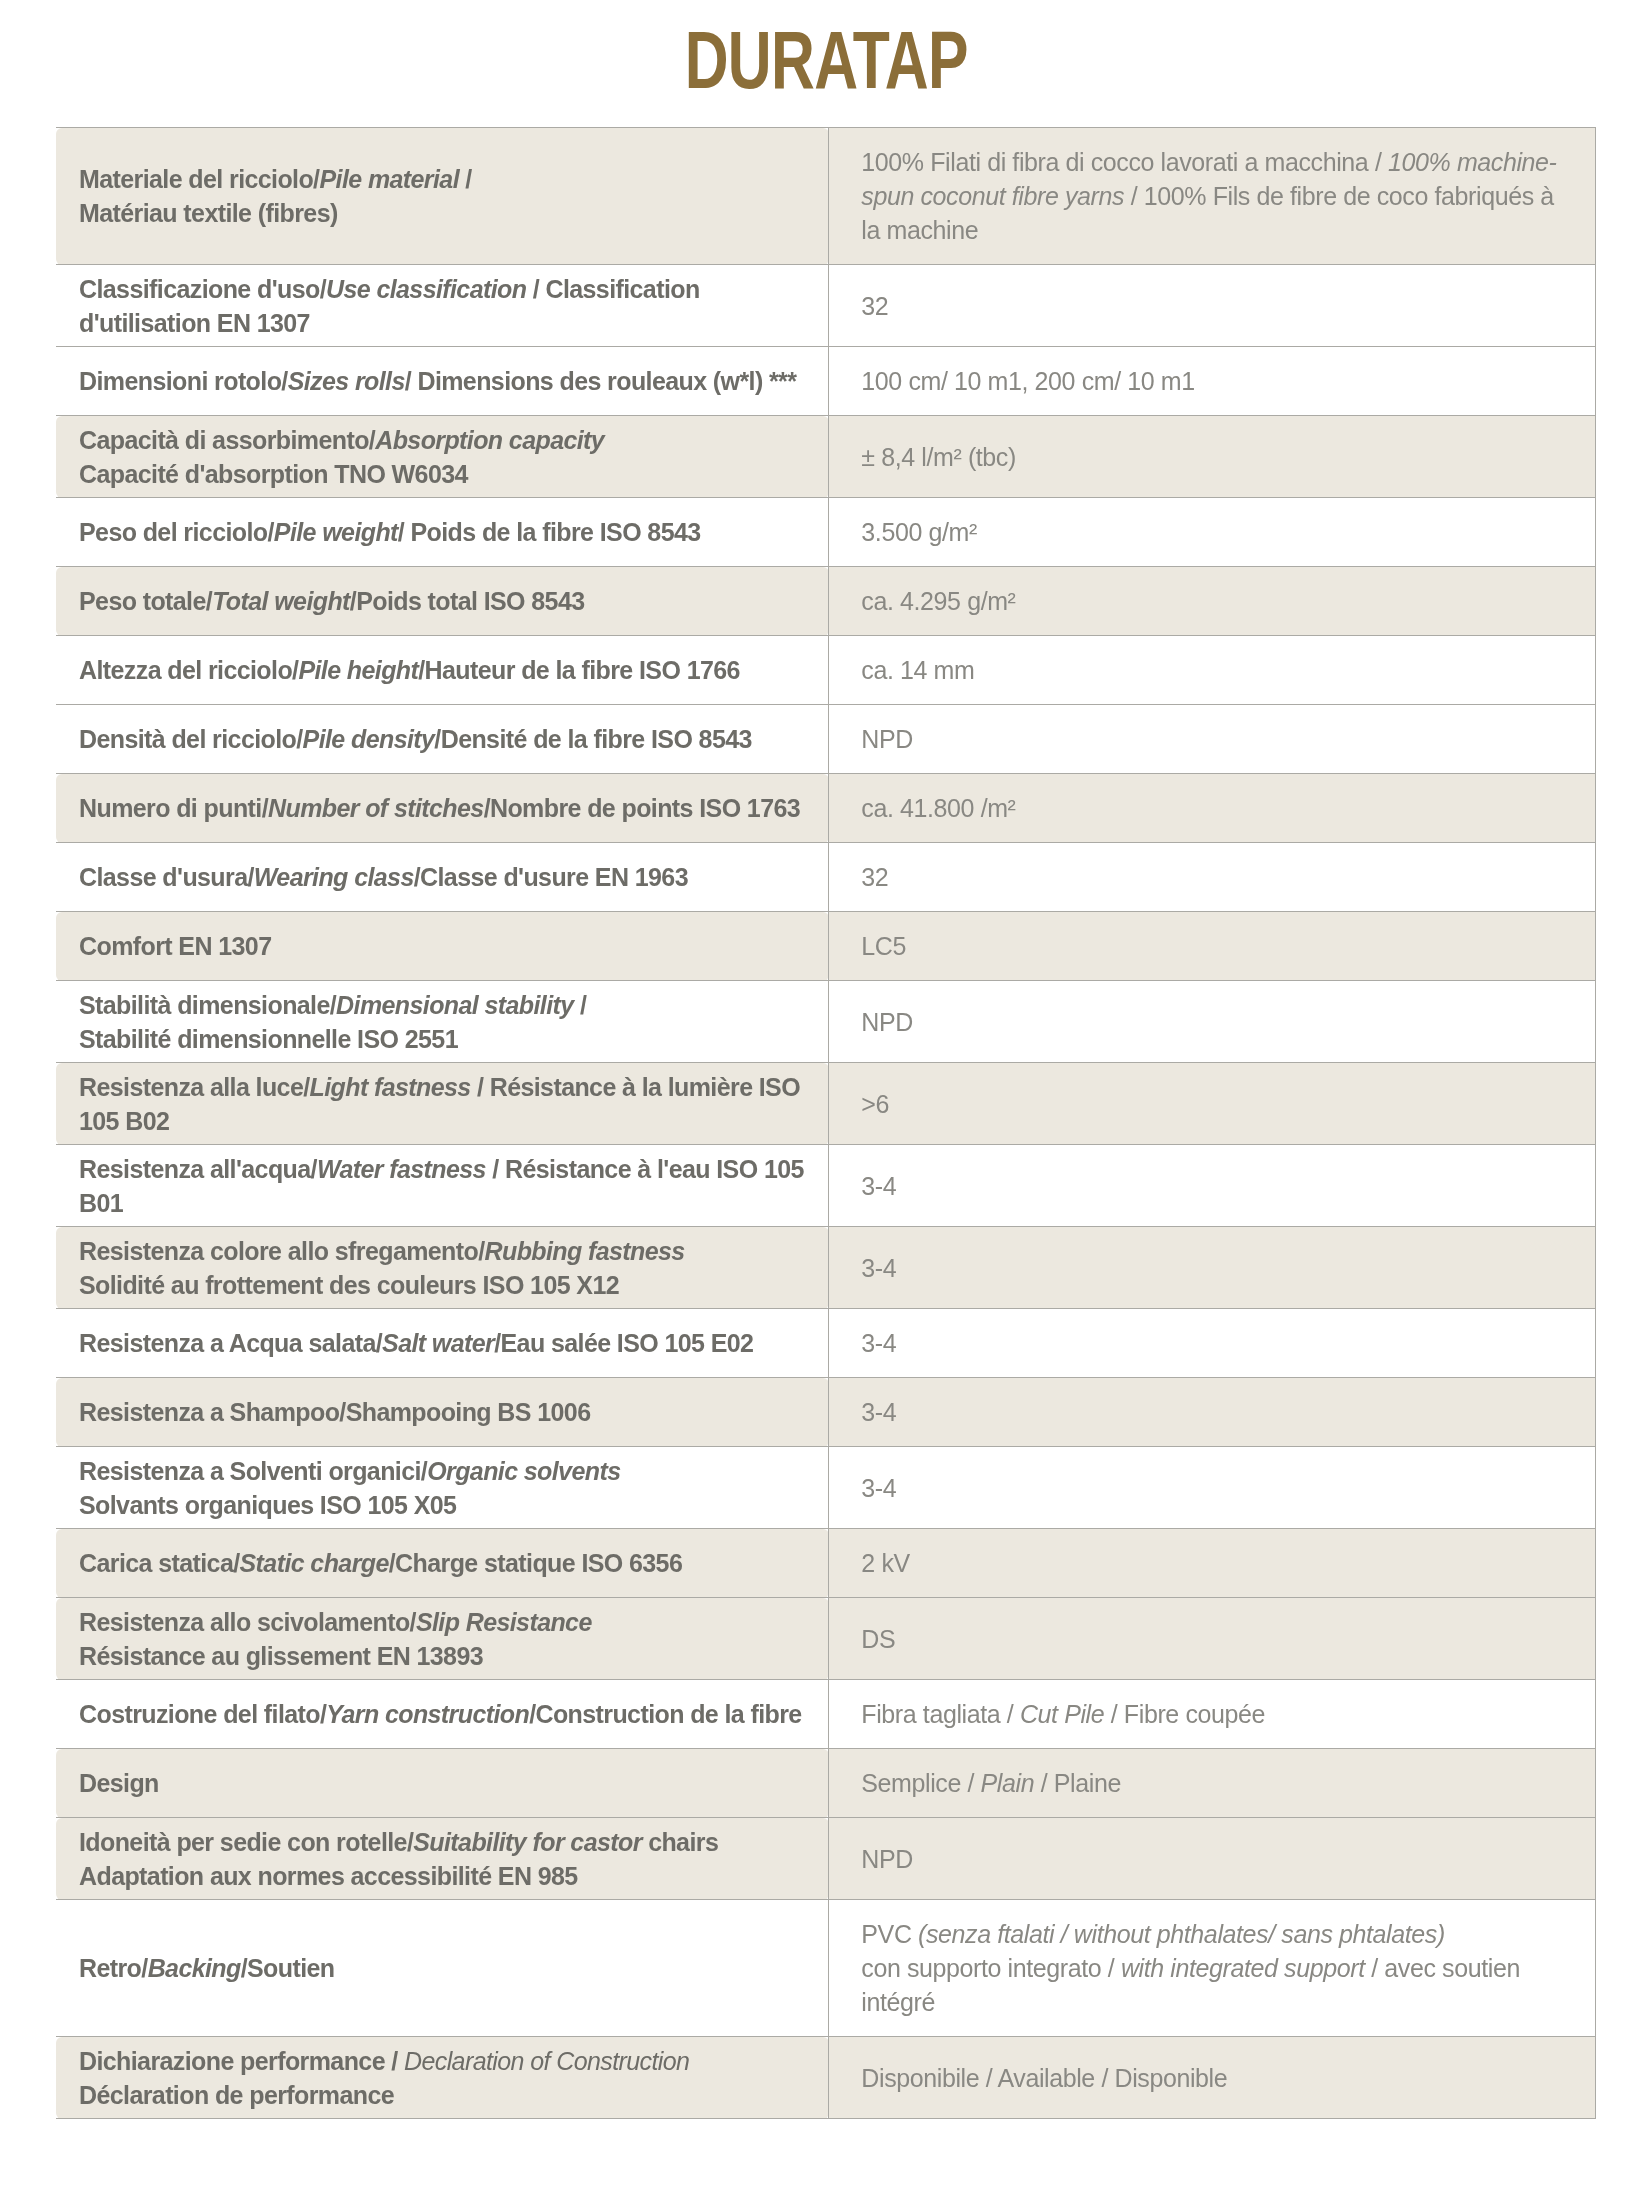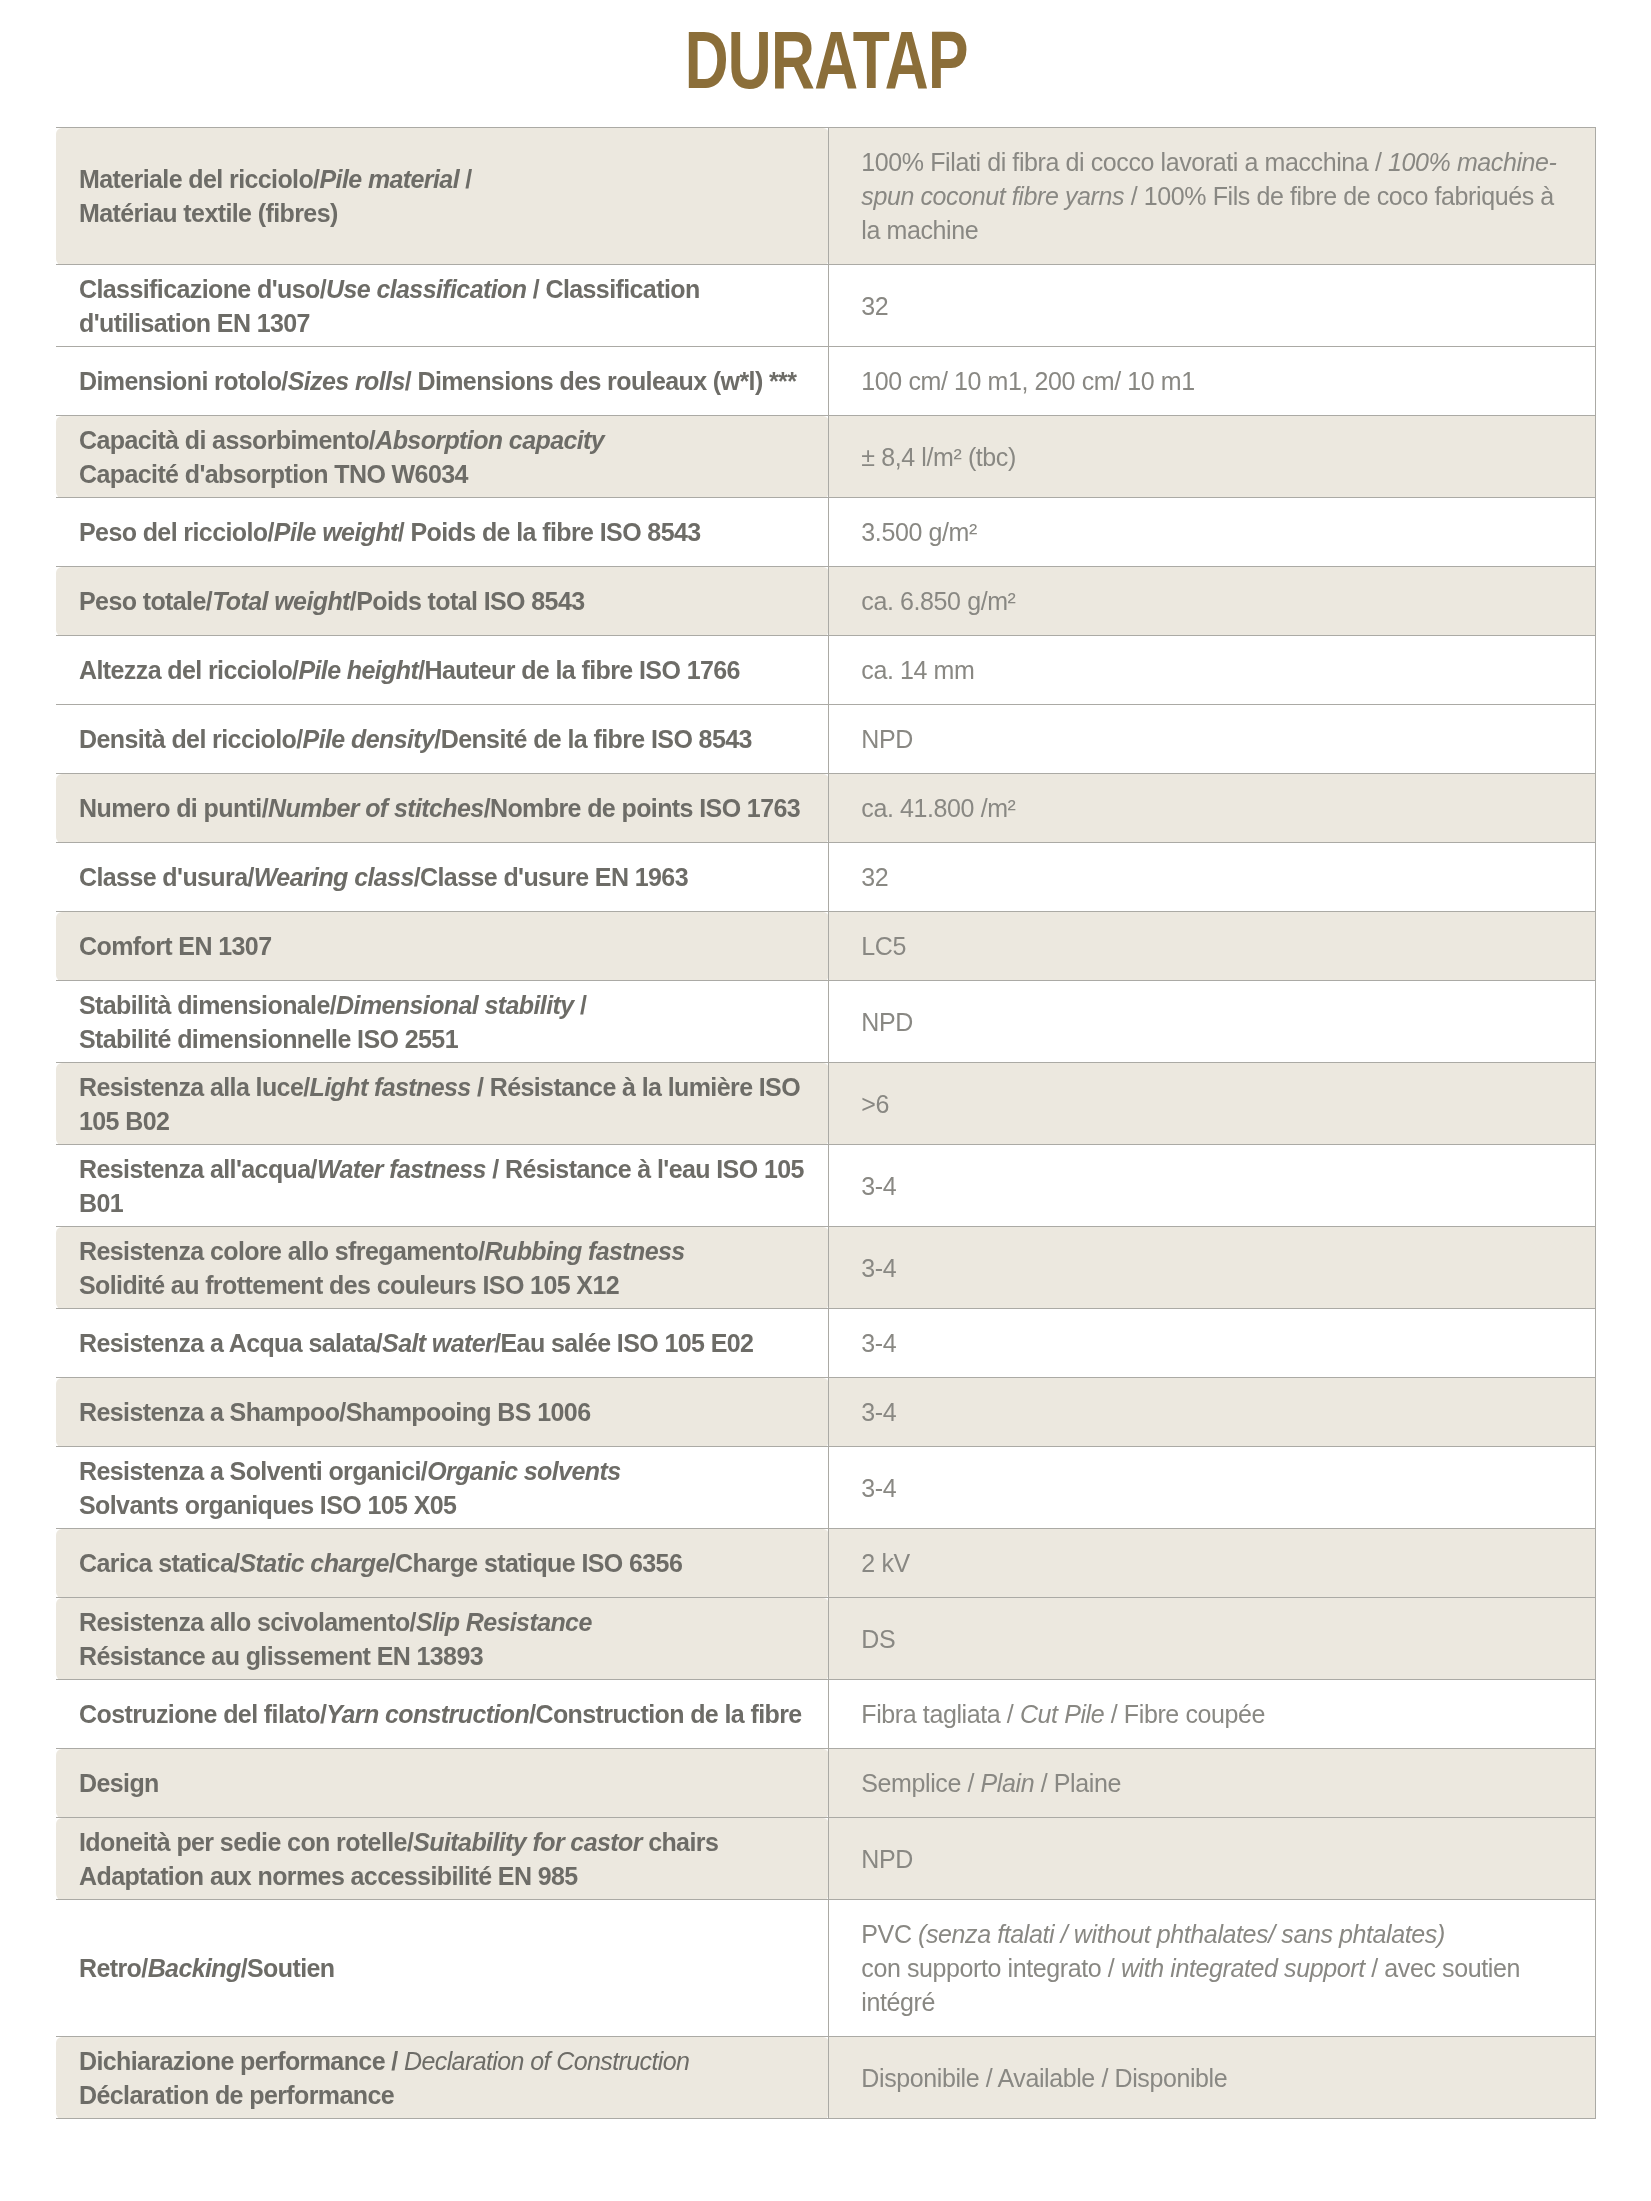--- a/index.html
+++ b/index.html
@@ -102,21 +102,21 @@
           <td class="label-cell"><span>Capacità di assorbimento/</span><span class="it">Absorption capacity</span><span>
 Capacité d'absorption TNO W6034</span></td>
           <td class="value-cell"><span>± 8,4 l/m² (tbc)</span></td>
         </tr>
         <tr>
           <td class="label-cell"><span>Peso del ricciolo/</span><span class="it">Pile weight</span><span>/ Poids de la fibre ISO 8543</span></td>
           <td class="value-cell"><span>3.500 g/m²</span></td>
         </tr>
         <tr class="shaded">
           <td class="label-cell"><span>Peso totale/</span><span class="it">Total weight</span><span>/Poids total ISO 8543</span></td>
-          <td class="value-cell"><span>ca. 6.850 g/m²</span></td>
+          <td class="value-cell"><span>ca. 4.295 g/m²</span></td>
         </tr>
         <tr>
           <td class="label-cell"><span>Altezza del ricciolo/</span><span class="it">Pile height</span><span>/Hauteur de la fibre ISO 1766</span></td>
           <td class="value-cell"><span>ca. 14 mm</span></td>
         </tr>
         <tr>
           <td class="label-cell"><span>Densità del ricciolo/</span><span class="it">Pile density</span><span>/Densité de la fibre ISO 8543</span></td>
           <td class="value-cell"><span>NPD</span></td>
         </tr>
         <tr class="shaded">

